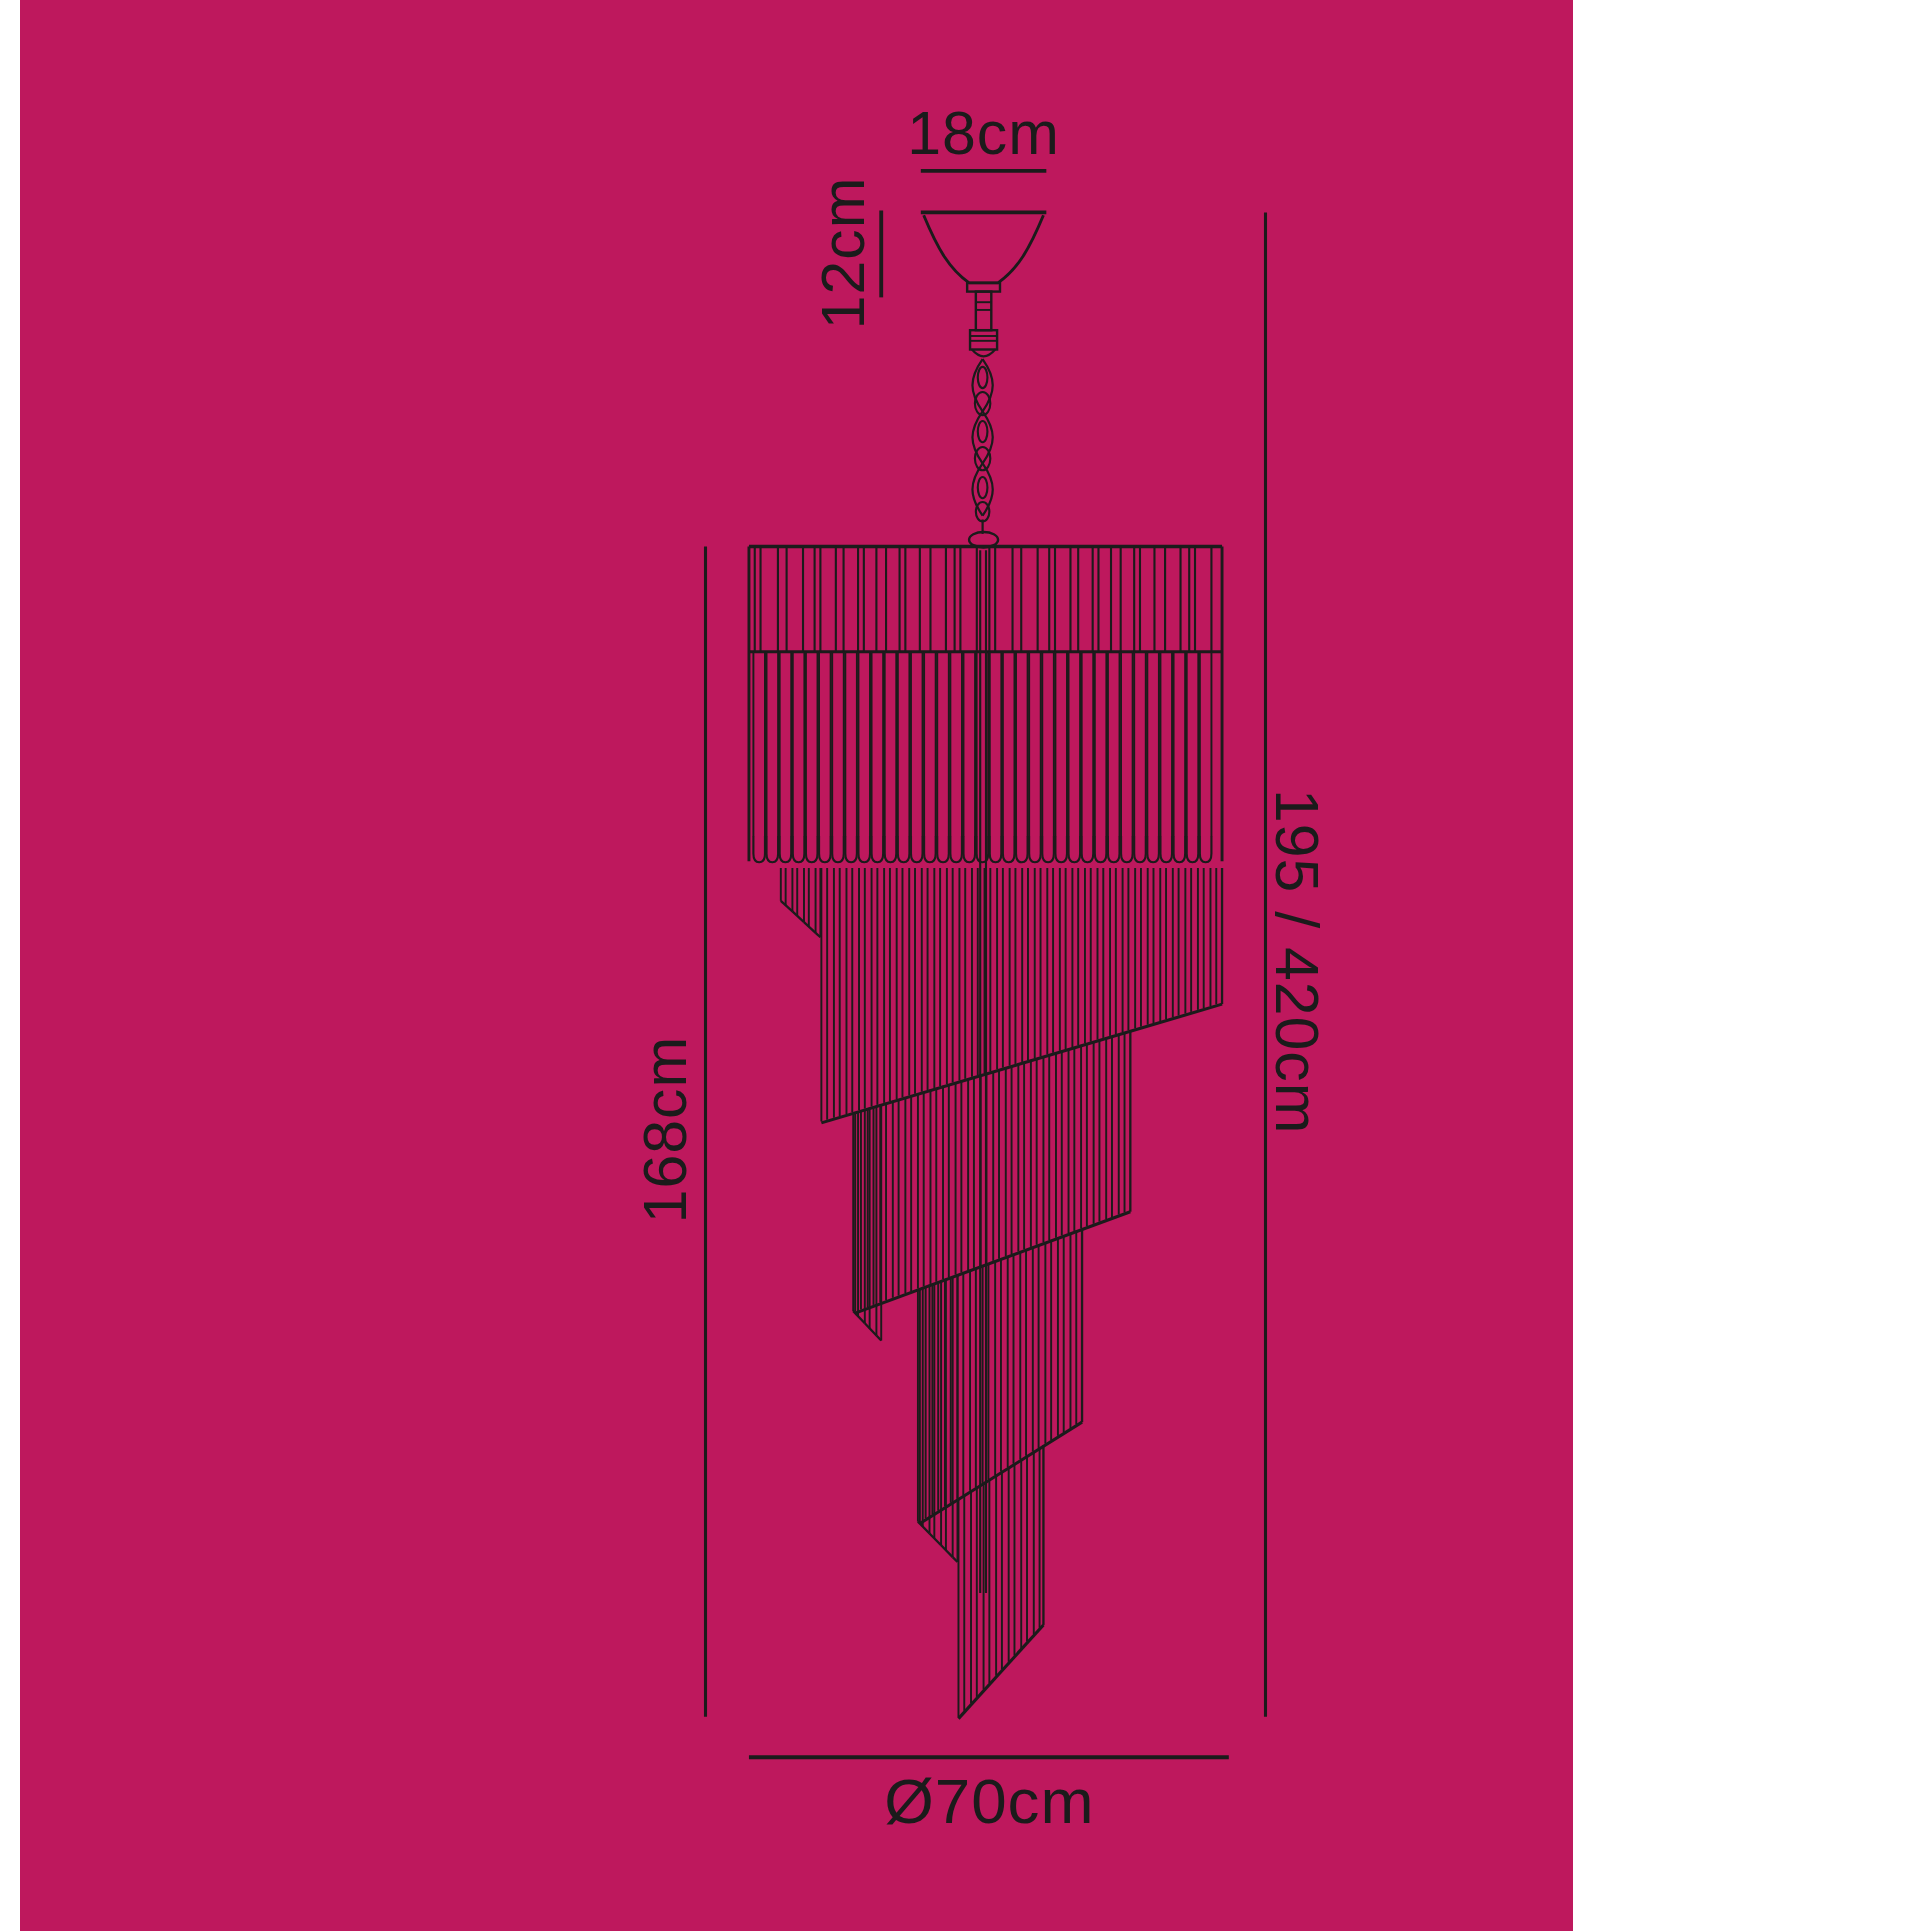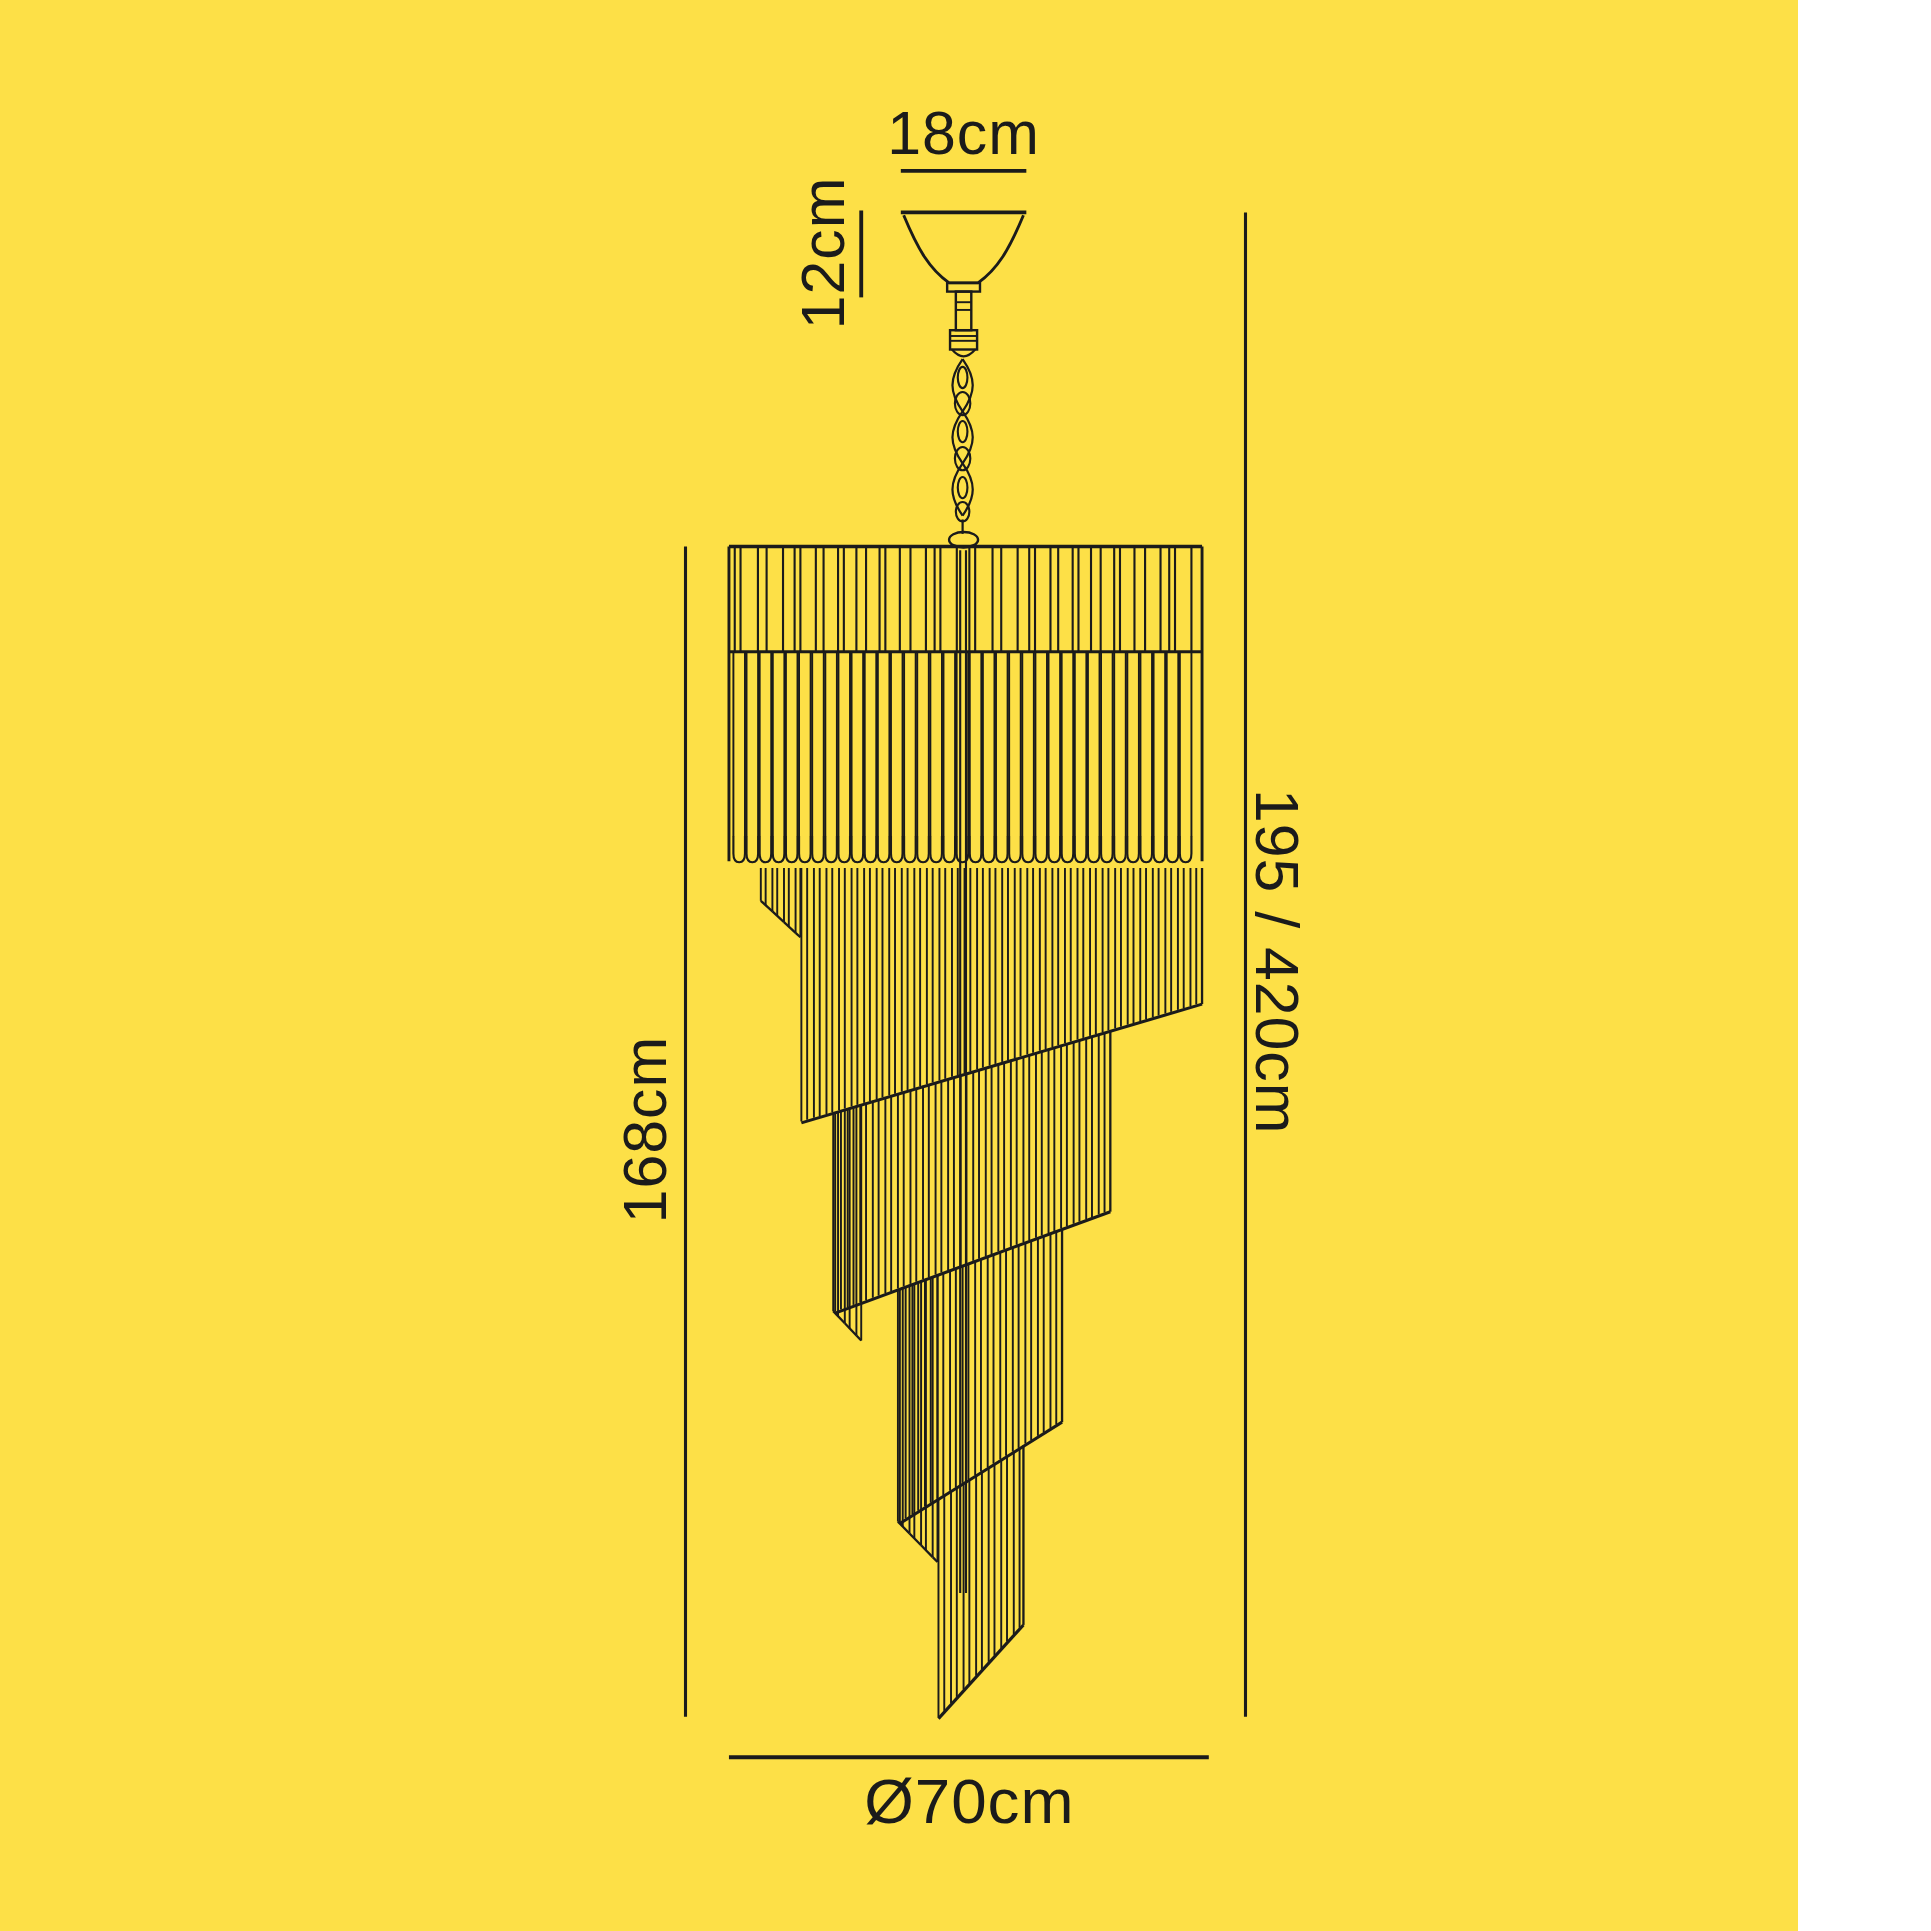--- a/index.html
+++ b/index.html
@@ -1,18 +1,19 @@
 <!DOCTYPE html>
 <html><head>
 <meta charset="utf-8">
 <style>
   html,body{margin:0;padding:0;background:#ffffff;}
   .stage{
-    width:1798px;height:1931px;position:relative;background:#fde047;
+    width:1553px;height:1931px;position:relative;background:#be185d;
     font-family:"Liberation Sans", sans-serif;
+    margin-left:20px;
   }
   svg{display:block;}
   .dim-label{
     fill:#1b1b1b;
     font-family:"Liberation Sans", sans-serif;
     font-size:63px;
     letter-spacing:1px;
   }
   .dim-label.big{font-size:66px;}
 </style>

